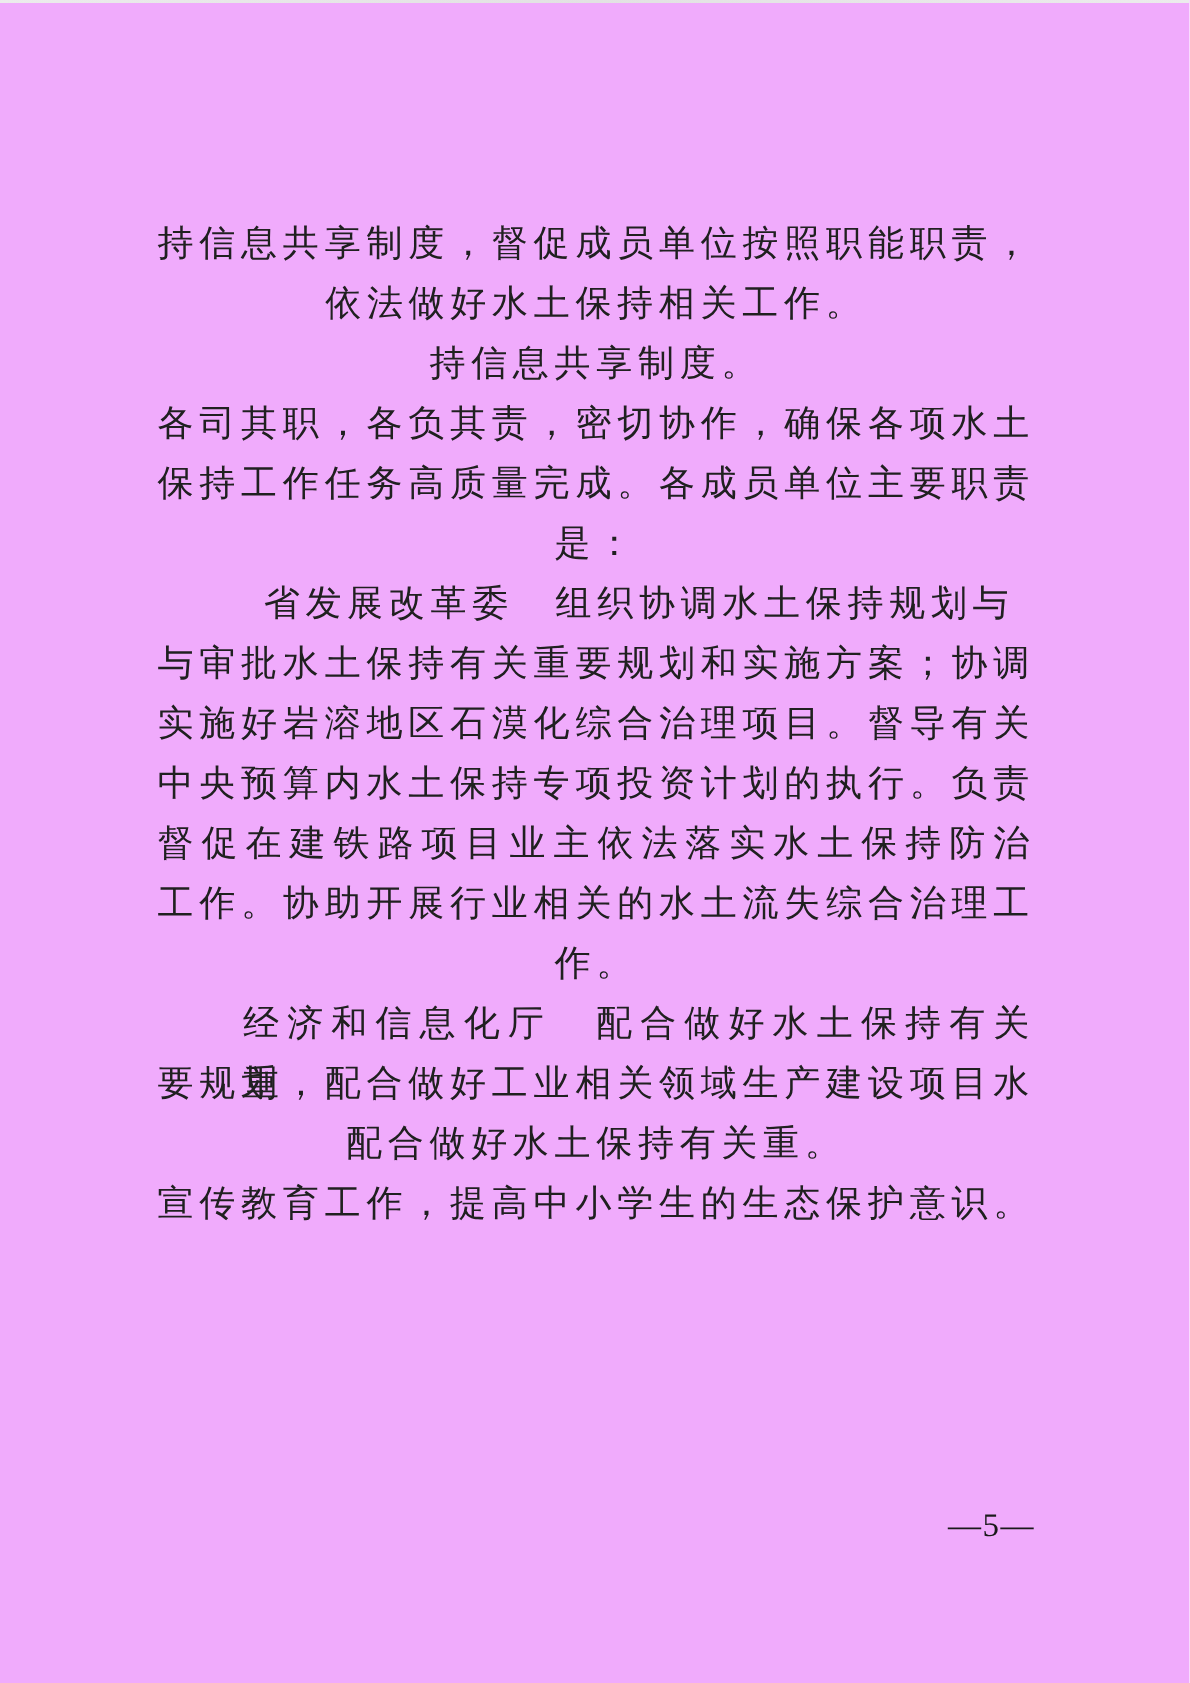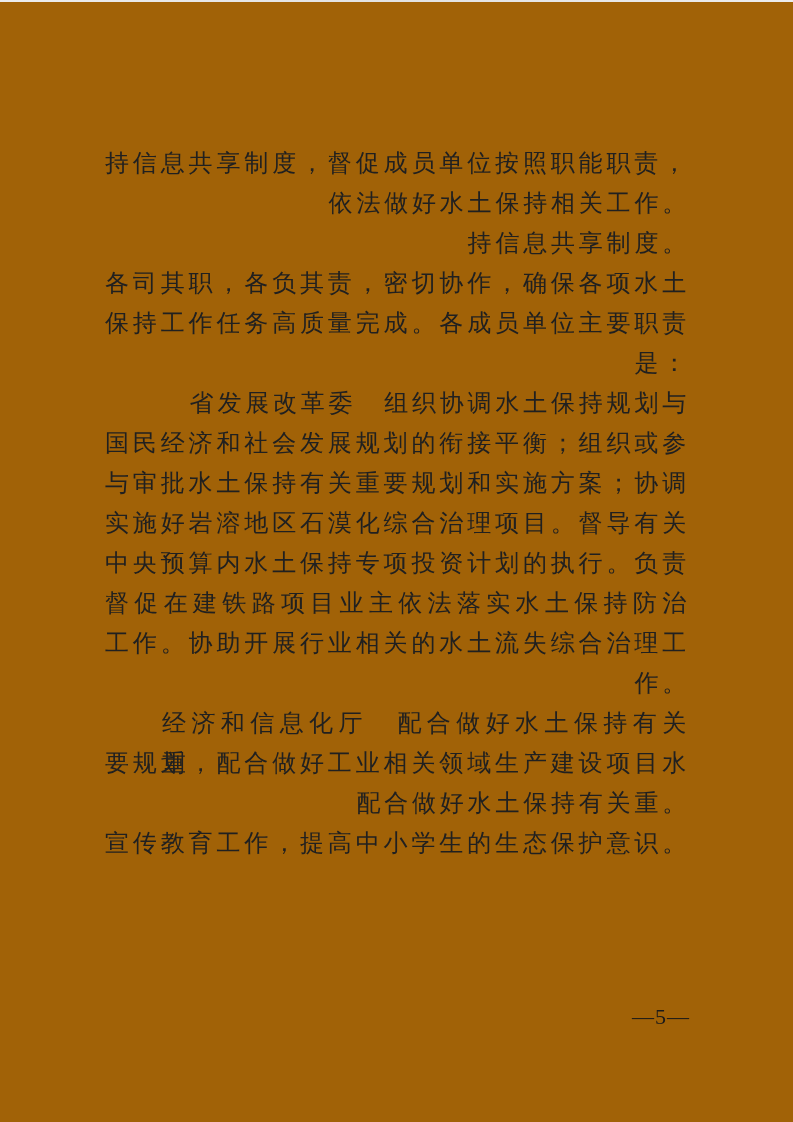--- a/index.html
+++ b/index.html
@@ -4,21 +4,21 @@
 <style>
   html, body {
     margin: 0;
     padding: 0;
     background: #ffffff;
   }
   .page {
     position: relative;
     width: 793px;
     height: 1122px;
-    background: #a16207;
+    background: #f0abfc;
     overflow: hidden;
     font-family: "Liberation Serif", "DejaVu Serif", serif;
     color: #202020;
   }
   .scan-edge {
     position: absolute;
     top: 0;
     left: 0;
     width: 100%;
     height: 2px;
@@ -34,21 +34,21 @@
     margin: 0;
     padding: 0;
   }
   .line {
     height: 40px;
     line-height: 40px;
     font-size: 24px;
     letter-spacing: 3.8px;
     white-space: pre;
     color: #202020;
-    text-align: right;
+    text-align: center;
   }
   .line.full {
     white-space: normal;
     text-align: justify;
     text-align-last: justify;
     text-justify: inter-character;
   }
   .line.indent {
     padding-left: 57px;
   }
@@ -81,21 +81,20 @@
     </div>
 
     <div class="para">
       <div class="line full">各司其职，各负其责，密切协作，确保各项水土</div>
       <div class="line full">保持工作任务高质量完成。各成员单位主要职责</div>
       <div class="line">是：</div>
     </div>
 
     <div class="para">
       <div class="line indent">省发展改革委　组织协调水土保持规划与</div>
-      <div class="line full">国民经济和社会发展规划的衔接平衡；组织或参</div>
       <div class="line full">与审批水土保持有关重要规划和实施方案；协调</div>
       <div class="line full">实施好岩溶地区石漠化综合治理项目。督导有关</div>
       <div class="line full">中央预算内水土保持专项投资计划的执行。负责</div>
       <div class="line full">督促在建铁路项目业主依法落实水土保持防治</div>
       <div class="line full">工作。协助开展行业相关的水土流失综合治理工</div>
       <div class="line">作。</div>
     </div>
 
     <div class="para">
       <div class="line full indent">经济和信息化厅　配合做好水土保持有关重</div>

